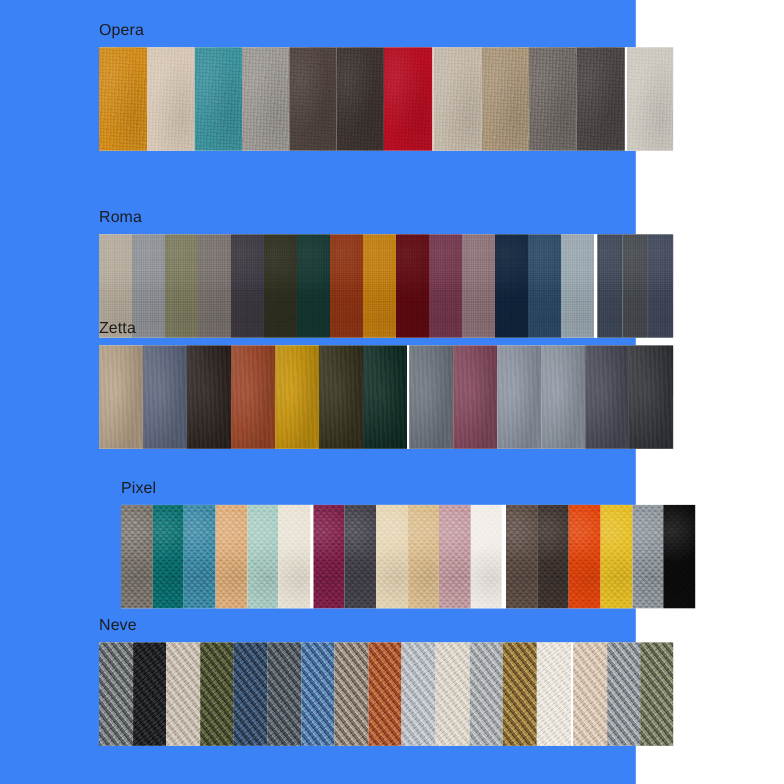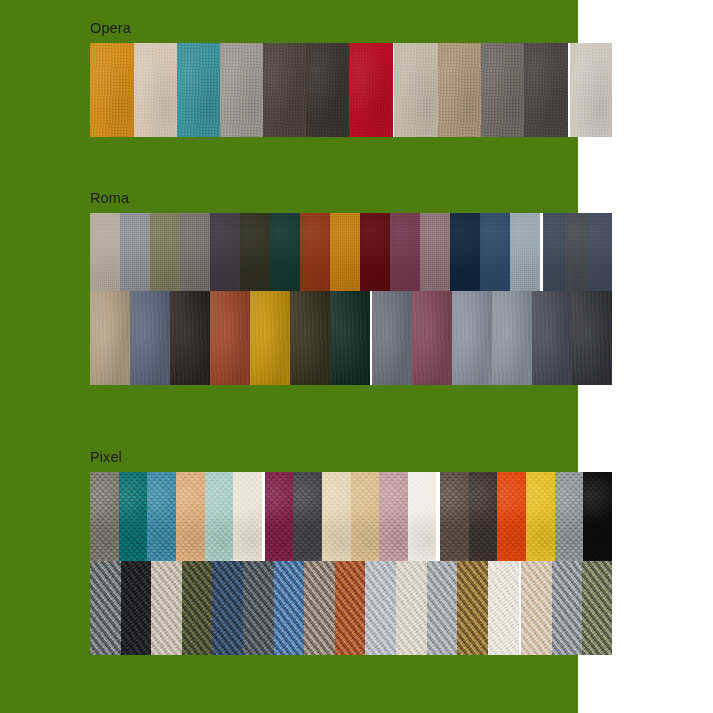--- a/index.html
+++ b/index.html
@@ -10,21 +10,21 @@
   body {
     width: 713px;
     height: 713px;
     font-family: "Liberation Sans", sans-serif;
     overflow: hidden;
   }
   #page {
     position: relative;
     width: 578px;
     height: 713px;
-    background: #4d7c0f;
+    background: #3b82f6;
   }
   .collection {
     position: absolute;
     left: 90px;
     width: 522px;
   }
   .collection-label {
     font-family: "Liberation Sans", sans-serif;
     font-size: 14.5px;
     line-height: 17px;
@@ -198,20 +198,21 @@
         </div>
         <div class="gap" style="width: 3px;"></div>
         <div class="swatch-group">
           <div class="swatch tex-felt" title="Roma" style="width: 23px; background: rgb(63, 72, 88);"></div>
           <div class="swatch tex-felt" title="Roma" style="width: 23px; background: rgb(70, 74, 79);"></div>
           <div class="swatch tex-felt" title="Roma" style="width: 23px; background: rgb(65, 72, 90);"></div>
         </div>
       </div>
     </div>
     <div class="collection" style="top: 291px;">
+      <div class="collection-label">Zetta</div>
       <div class="swatch-strip">
         <div class="swatch-group">
           <div class="swatch tex-velvet" title="Zetta" style="width: 40.4502px; background: rgb(189, 168, 140);"></div>
           <div class="swatch tex-velvet" title="Zetta" style="width: 39.4871px; background: rgb(94, 104, 128);"></div>
           <div class="swatch tex-velvet" title="Zetta" style="width: 40.4502px; background: rgb(43, 33, 30);"></div>
           <div class="swatch tex-velvet" title="Zetta" style="width: 39.4871px; background: rgb(160, 69, 38);"></div>
           <div class="swatch tex-velvet" title="Zetta" style="width: 40.4502px; background: rgb(204, 151, 7);"></div>
           <div class="swatch tex-velvet" title="Zetta" style="width: 39.4871px; background: rgb(52, 48, 27);"></div>
           <div class="swatch tex-velvet" title="Zetta" style="width: 40.4502px; background: rgb(12, 43, 34);"></div>
         </div>
@@ -219,21 +220,21 @@
         <div class="swatch-group">
           <div class="swatch tex-velvet" title="Zetta" style="width: 39.4871px; background: rgb(111, 118, 128);"></div>
           <div class="swatch tex-velvet" title="Zetta" style="width: 40.4502px; background: rgb(133, 71, 91);"></div>
           <div class="swatch tex-velvet" title="Zetta" style="width: 39.4871px; background: rgb(145, 152, 167);"></div>
           <div class="swatch tex-velvet" title="Zetta" style="width: 40.4502px; background: rgb(145, 154, 166);"></div>
           <div class="swatch tex-velvet" title="Zetta" style="width: 39.4871px; background: rgb(74, 74, 88);"></div>
           <div class="swatch tex-velvet" title="Zetta" style="width: 40.4502px; background: rgb(49, 51, 56);"></div>
         </div>
       </div>
     </div>
-    <div class="collection" style="top: 449px;">
+    <div class="collection" style="top: 436px; margin-left: 20px;">
       <div class="collection-label">Pixel</div>
       <div class="swatch-strip">
         <div class="swatch-group">
           <div class="swatch tex-boucle" title="Pixel" style="width: 28.6622px; background: rgb(121, 115, 108);"></div>
           <div class="swatch tex-boucle" title="Pixel" style="width: 28.6622px; background: rgb(11, 107, 107);"></div>
           <div class="swatch tex-boucle" title="Pixel" style="width: 28.6622px; background: rgb(61, 135, 163);"></div>
           <div class="swatch tex-boucle" title="Pixel" style="width: 28.6622px; background: rgb(220, 171, 121);"></div>
           <div class="swatch tex-boucle" title="Pixel" style="width: 28.6622px; background: rgb(168, 204, 194);"></div>
           <div class="swatch tex-boucle" title="Pixel" style="width: 28.6622px; background: rgb(233, 226, 212);"></div>
         </div>
@@ -251,20 +252,21 @@
           <div class="swatch tex-boucle" title="Pixel" style="width: 28.6622px; background: rgb(90, 75, 67);"></div>
           <div class="swatch tex-boucle" title="Pixel" style="width: 28.6622px; background: rgb(60, 50, 46);"></div>
           <div class="swatch tex-boucle" title="Pixel" style="width: 28.6622px; background: rgb(224, 67, 12);"></div>
           <div class="swatch tex-boucle" title="Pixel" style="width: 28.6622px; background: rgb(228, 188, 38);"></div>
           <div class="swatch tex-boucle" title="Pixel" style="width: 28.6622px; background: rgb(139, 147, 154);"></div>
           <div class="swatch tex-boucle" title="Pixel" style="width: 28.6622px; background: rgb(11, 11, 11);"></div>
         </div>
       </div>
     </div>
     <div class="collection" style="top: 561px;">
+      <div class="collection-label">Neve</div>
       <div class="swatch-strip">
         <div class="swatch-group">
           <div class="swatch tex-twill" title="Neve" style="width: 30.6111px; background: rgb(106, 110, 112);"></div>
           <div class="swatch tex-twill" title="Neve" style="width: 30.6111px; background: rgb(22, 23, 26);"></div>
           <div class="swatch tex-twill" title="Neve" style="width: 30.6111px; background: rgb(199, 188, 174);"></div>
           <div class="swatch tex-twill" title="Neve" style="width: 30.6111px; background: rgb(71, 76, 44);"></div>
           <div class="swatch tex-twill" title="Neve" style="width: 30.6111px; background: rgb(46, 69, 97);"></div>
           <div class="swatch tex-twill" title="Neve" style="width: 30.6111px; background: rgb(76, 85, 92);"></div>
           <div class="swatch tex-twill" title="Neve" style="width: 30.6111px; background: rgb(74, 114, 160);"></div>
           <div class="swatch tex-twill" title="Neve" style="width: 30.6111px; background: rgb(142, 128, 115);"></div>

